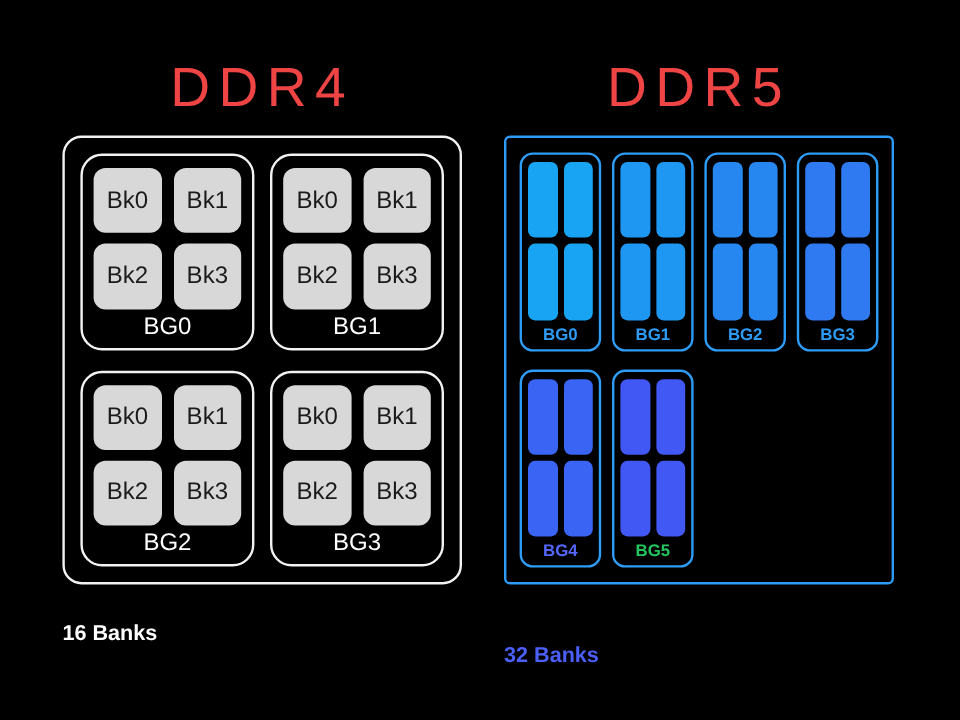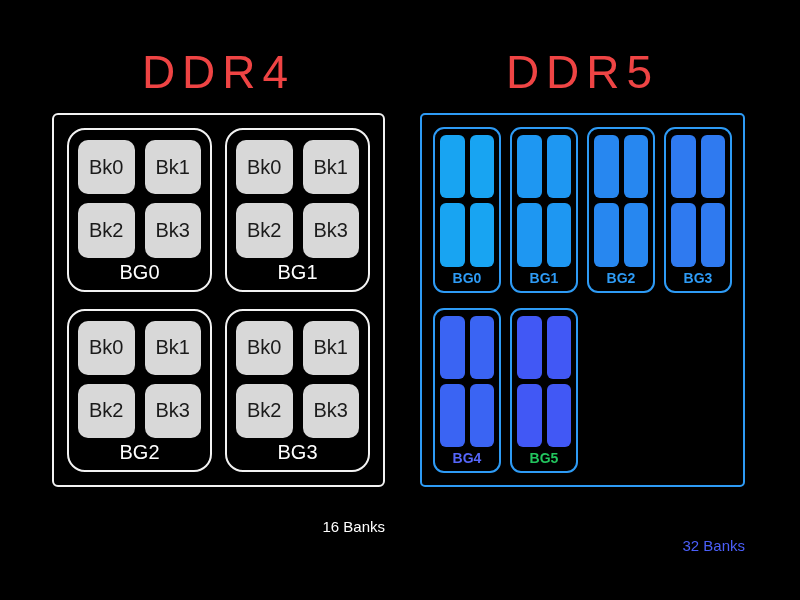--- a/index.html
+++ b/index.html
@@ -10,21 +10,21 @@
   .title{
     position:absolute;top:46px;height:52px;line-height:52px;
     text-align:center;color:#ef4444;font-size:46px;font-weight:400;letter-spacing:7px;
   }
   .title-ddr4{left:52px;width:333px;}
   .title-ddr5{left:420px;width:325px;}
 
   
   .box4{
     position:absolute;left:52px;top:113px;width:333px;height:374px;box-sizing:border-box;
-    border:2px solid #f2f2f2;border-radius:6px;padding:13px;
+    border:2px solid #f2f2f2;border-radius:16px;padding:13px;
     display:grid;grid-template-columns:1fr 1fr;grid-template-rows:1fr 1fr;gap:17px 13px;
   }
   .bg-box{
     border:2px solid #f2f2f2;border-radius:18px;box-sizing:border-box;
     padding:10px 9px 3px;display:flex;flex-direction:column;min-height:0;
   }
   .bk-grid{flex:1;display:grid;grid-template-columns:1fr 1fr;grid-template-rows:1fr 1fr;gap:9px 10px;min-height:0;}
   .bk{
     background:#d8d8d8;border-radius:10px;display:flex;align-items:center;justify-content:center;
     font-size:20px;font-weight:500;color:#1b1b1b;
@@ -38,21 +38,21 @@
     display:grid;grid-template-columns:repeat(4,1fr);grid-template-rows:1fr 1fr;gap:15px 9px;
   }
   .bg5{
     border:2px solid var(--outline,#2e9bf5);border-radius:11px;box-sizing:border-box;
     padding:6px 5px 1px;display:flex;flex-direction:column;min-height:0;
   }
   .bk5-grid{flex:1;display:grid;grid-template-columns:1fr 1fr;grid-template-rows:1fr 1fr;gap:5px;min-height:0;}
   .bk5{border-radius:6px;background:var(--bank,#2196f3);}
   .bg5-label{height:23px;line-height:23px;text-align:center;font-size:14px;font-weight:700;color:#2e9bf5;}
 
-  .caption{position:absolute;top:512px;height:30px;line-height:30px;text-align:right;font-size:15px;font-weight:400;}
+  .caption{position:absolute;top:512px;height:30px;line-height:30px;text-align:left;font-size:18px;font-weight:700;}
   .caption-ddr4{left:52px;width:333px;color:#fff;}
   .caption-ddr5{left:420px;width:325px;color:#4b5ffa;margin-top:19px;}
 </style>
 </head>
 <body>
 
 <div class="stage">
 
   <div class="title title-ddr4">DDR4</div>
   <div class="title title-ddr5">DDR5</div>

